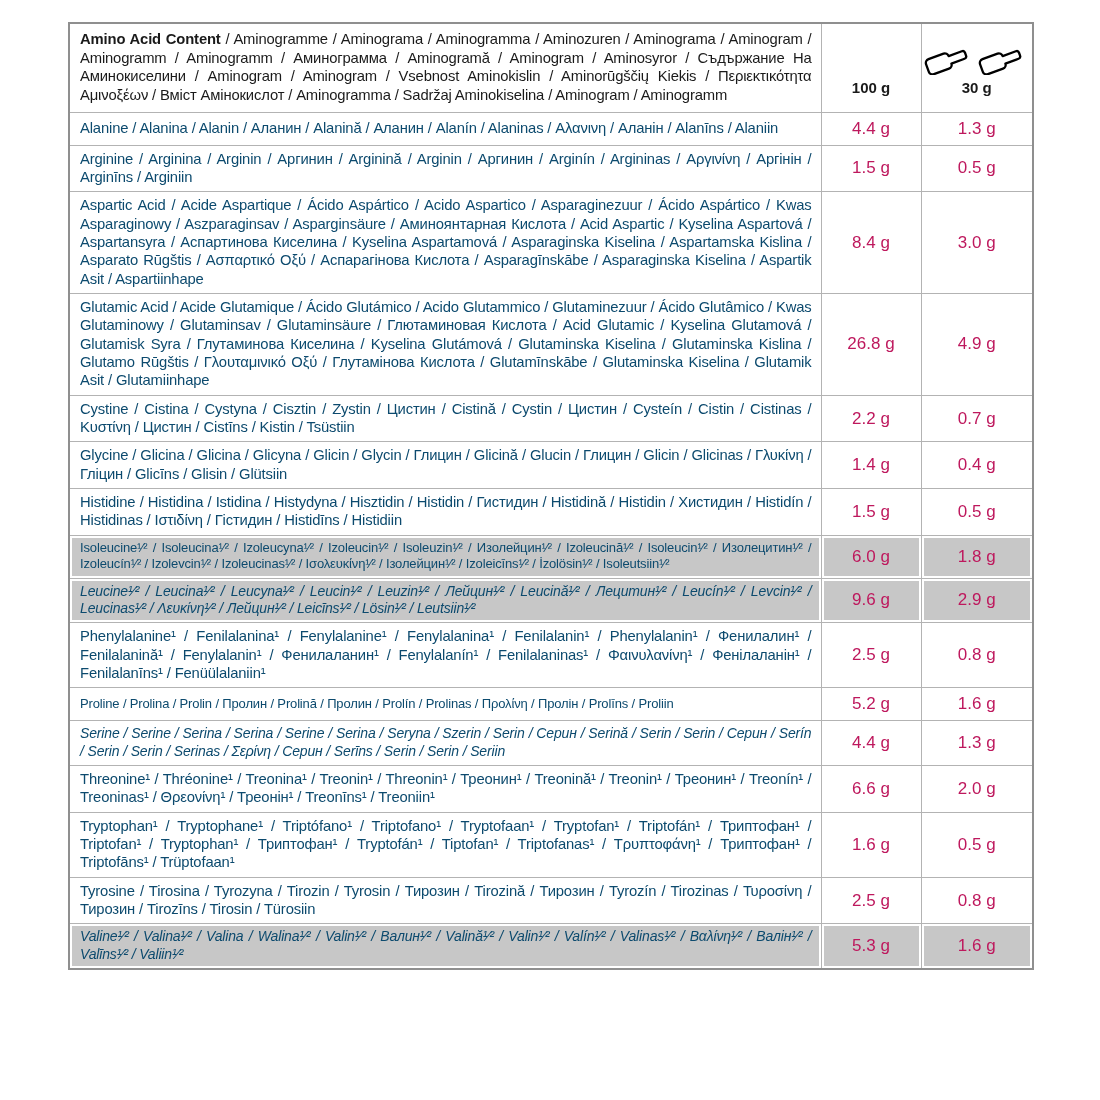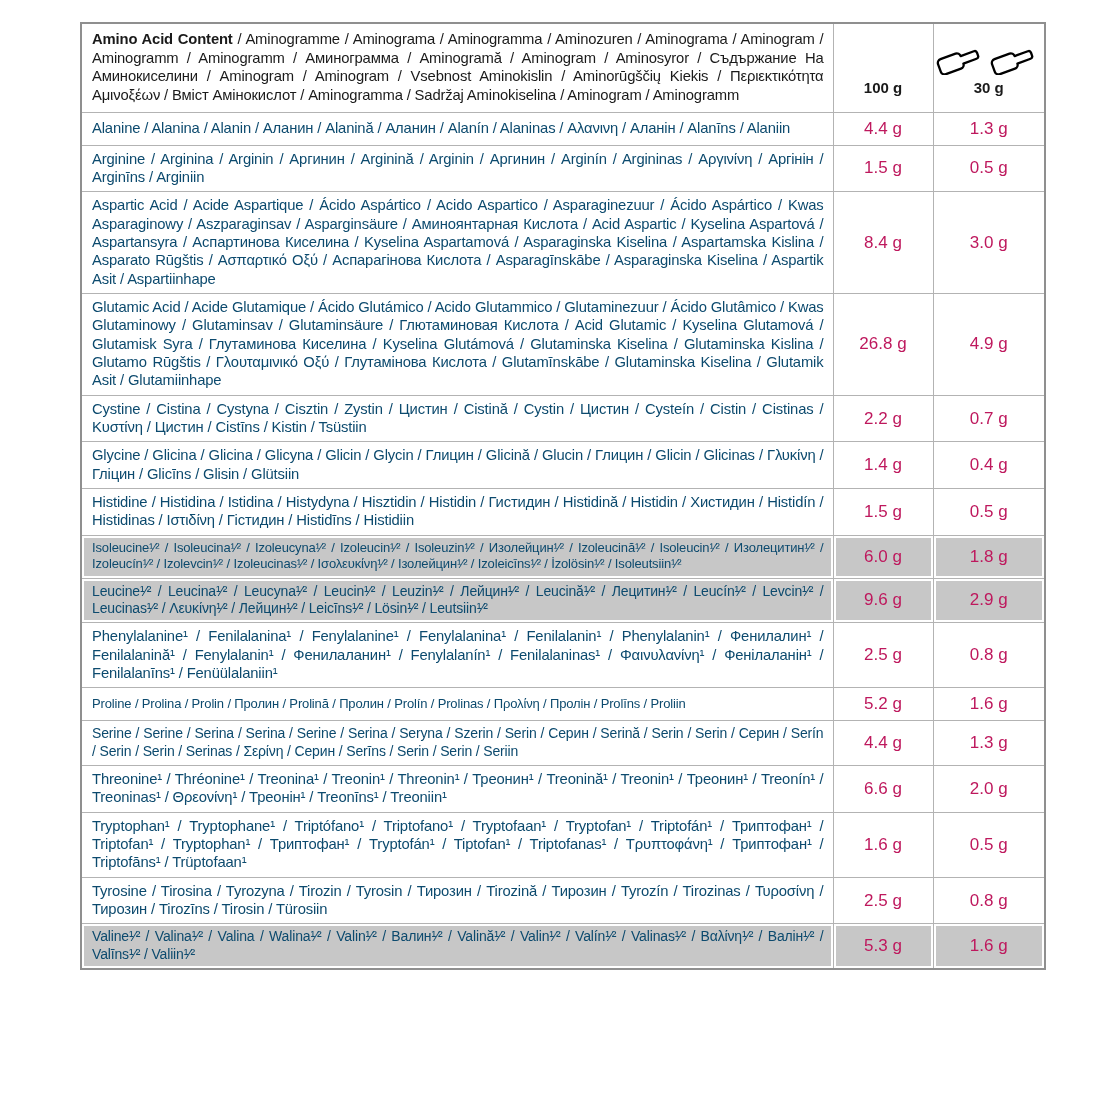--- a/index.html
+++ b/index.html
@@ -1,26 +1,26 @@
 <!DOCTYPE html>
 <html><head>
 <meta charset="utf-8">
 <style>
   html,body{margin:0;padding:0;background:#ffffff;width:1100px;height:1100px;
     font-family:"Liberation Sans", sans-serif;color:#1a1a1a;}
   .sheet{position:relative;width:1100px;height:1100px;background:#fff;overflow:hidden;}
-  table.amino{position:absolute;left:80px;top:22px;width:964px;
+  table.amino{position:absolute;left:68px;top:22px;width:964px;
     border-collapse:collapse;table-layout:fixed;
     border:2px solid #8f8f8f;}
   col.c-name{width:752px;} col.c-100{width:100px;} col.c-30{width:112px;}
   td,th{border:1px solid #b3b3b3;vertical-align:middle;}
   td.name{font-size:14.8px;line-height:1.24;letter-spacing:-0.15px;
     padding:4px 9px 5px 10px;text-align:justify;color:#0c4a6e;}
   td.name.sm{font-size:13px;line-height:1.26;}
-  td.name.md{font-size:14px;}
+  td.name.md{font-size:14px;font-style:italic;}
   td.val{font-size:17px;text-align:center;color:#be185d;padding:6px 2px;}
   tr.shaded td{background:#c7c7c7;box-shadow:inset 0 0 0 2px #ffffff;}
   th.namehead{font-size:14.8px;line-height:1.26;letter-spacing:-0.15px;
     padding:6px 9px 7px 10px;text-align:justify;font-weight:normal;vertical-align:top;}
   th.namehead b{font-weight:bold;}
   th.qtyhead{font-weight:bold;font-size:15px;text-align:center;vertical-align:bottom;
     padding-bottom:16px;}
   .scoops{display:block;margin:6px auto 4px auto;}
   .scoops path{fill:none;stroke:#000;stroke-width:2.3;stroke-linejoin:round;stroke-linecap:round;}
 </style>

